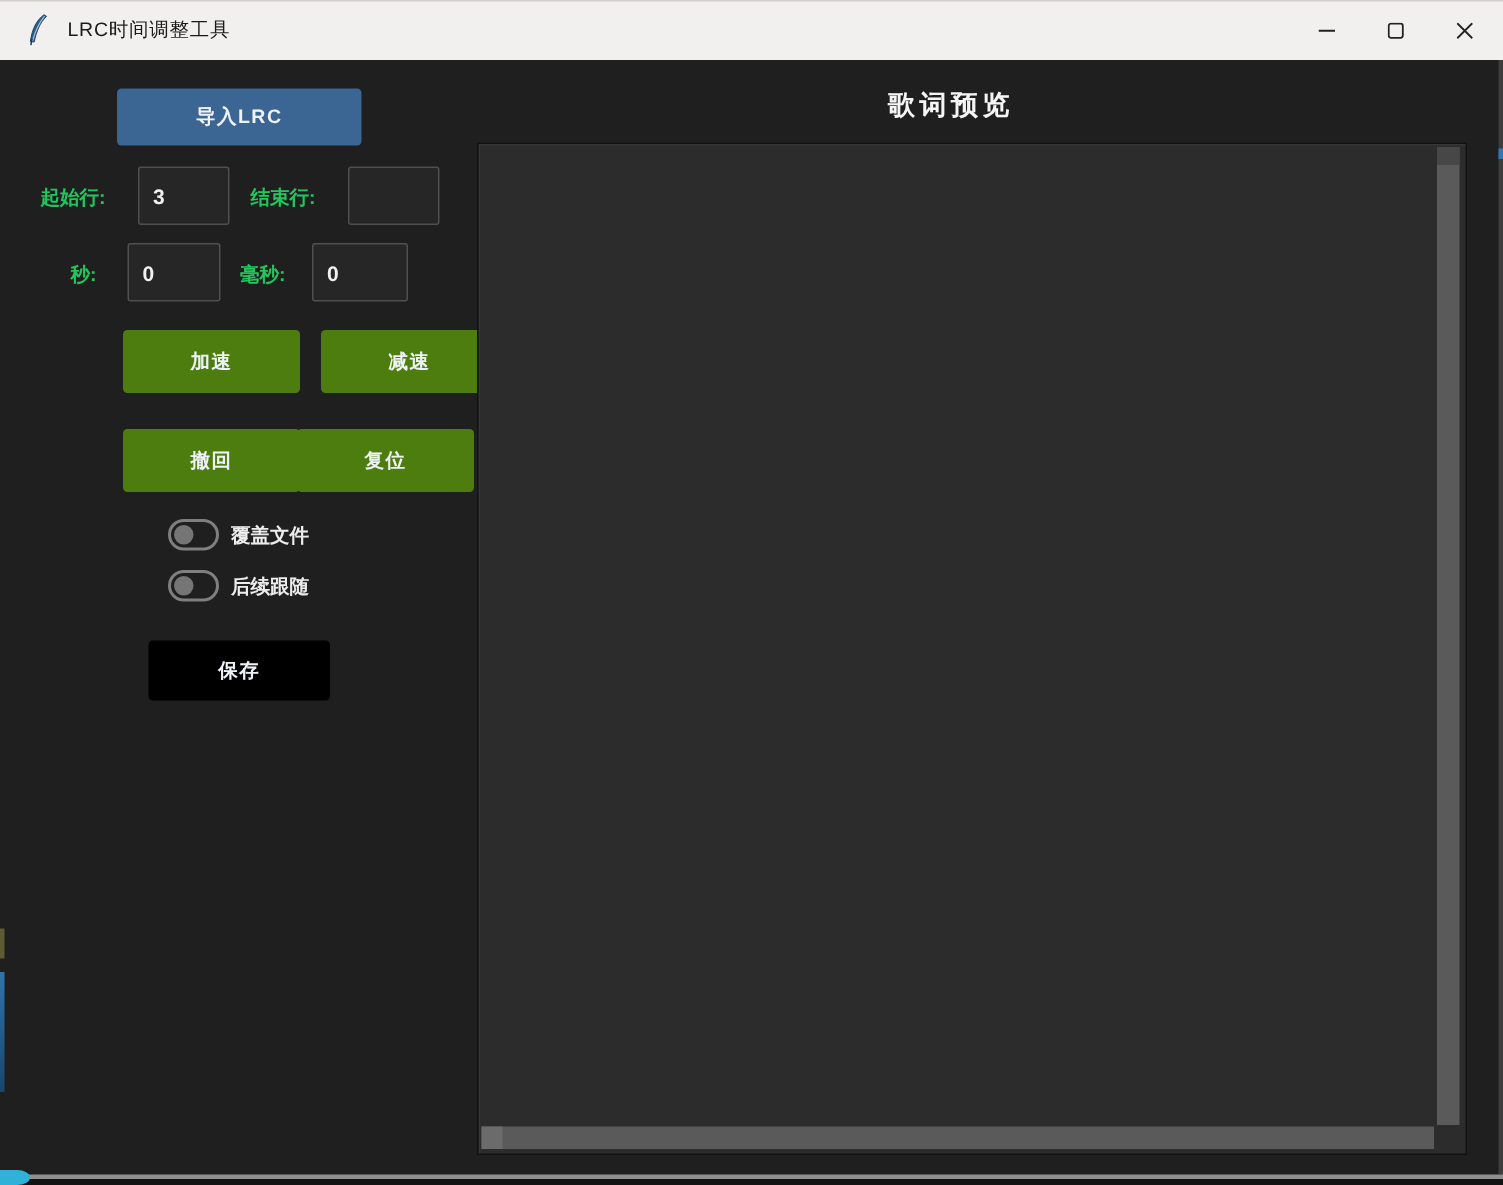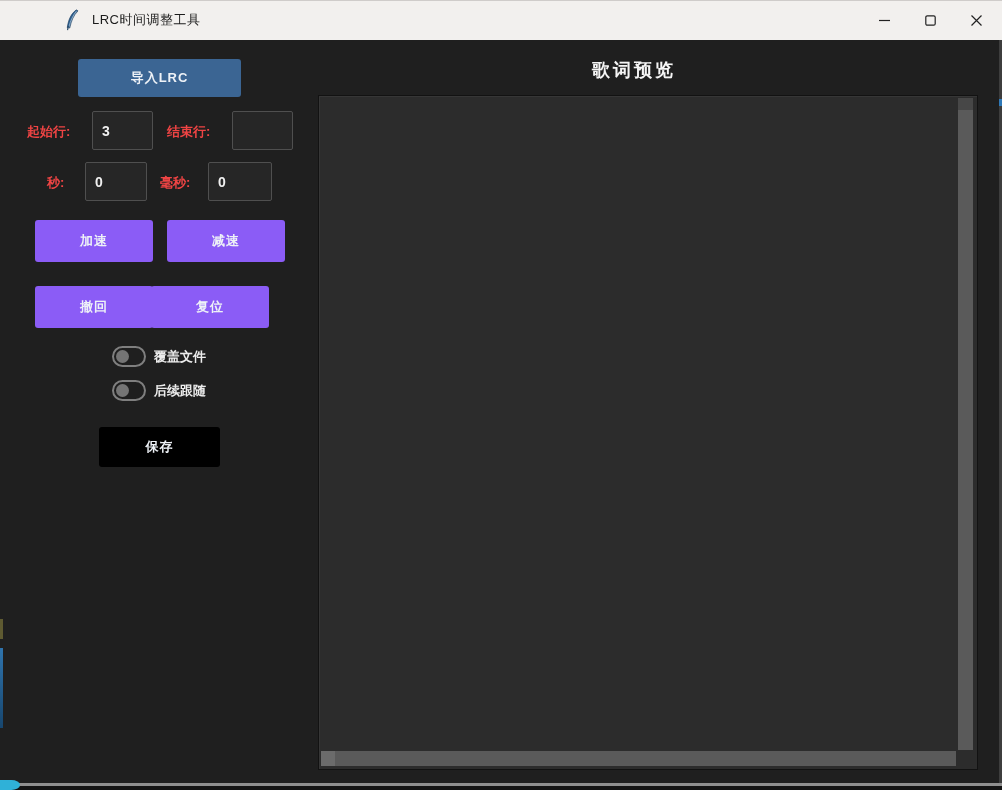--- a/index.html
+++ b/index.html
@@ -2,43 +2,43 @@
 <html><head>
 <meta charset="utf-8">
 <style>
   * { margin:0; padding:0; box-sizing:border-box; }
   html,body { width:1002px; height:790px; background:#1f1f1f; overflow:hidden;
               font-family:"Liberation Sans","DejaVu Sans",sans-serif; }
   #stage { position:relative; width:1002px; height:790px; background:#1f1f1f; }
 
   
   .titlebar { position:absolute; left:0; top:0; width:1002px; height:40px;
-              background:#f2f0ee; display:flex; align-items:center;padding-left:47px; }
+              background:#f2f0ee; display:flex; align-items:center; }
   .titlebar-topedge { position:absolute; left:0; top:0; width:1002px; height:1px; background:#cfccca; }
   .app-icon { margin-left:17px; width:17px; height:22px; display:block; }
   .win-title { margin-left:11px; font-size:13px; color:#1b1b1b; letter-spacing:0.5px; }
   .winbtns { position:absolute; right:3px; top:0; height:40px; display:flex; }
   .winbtn { width:46px; height:40px; display:flex; align-items:center; justify-content:center; cursor:default; }
   .winbtn svg { display:block; }
 
   
   .btn { position:absolute; display:flex; align-items:center; justify-content:center;
          color:#eef2f7; font-size:13px; font-weight:bold; border:none; border-radius:3px;
          letter-spacing:1px; cursor:default; }
   .btn-primary   { background:#3b6593; }
-  .btn-secondary { background:#8b5cf6; }
+  .btn-secondary { background:#4d7c0f;margin-left:47px; }
   .btn-save      { background:#000000; }
   #btn-import { left:78px; top:59px; width:163px; height:38px; font-size:13px; }
   #btn-acc    { left:35px;  top:220px; width:118px; height:42px; }
   #btn-dec    { left:167px; top:220px; width:118px; height:42px; }
   #btn-undo   { left:35px;  top:286px; width:118px; height:42px; }
   #btn-reset  { left:151px; top:286px; width:118px; height:42px; }
   #btn-save   { left:99px;  top:427px; width:121px; height:40px; }
 
-  .fld-label { position:absolute; color:#ef4444; font-size:13px; font-weight:bold; }
+  .fld-label { position:absolute; color:#22c55e; font-size:13px; font-weight:bold; }
   #lbl-start { left:27px;  top:123px; }
   #lbl-end   { left:167px; top:123px; }
   #lbl-sec   { left:47px;  top:174px; }
   #lbl-ms    { left:160px; top:174px; }
   .fld-input { position:absolute; background:#262626; border:1px solid #4f4f4f; border-radius:2px;
                color:#f0f0f0; font-size:14px; font-weight:bold; padding-left:9px; outline:none;
                font-family:"Liberation Sans","DejaVu Sans",sans-serif; }
   #inp-start { left:92px;  top:111px; width:61px; height:39px; }
   #inp-end   { left:232px; top:111px; width:61px; height:39px; }
   #inp-sec   { left:85px;  top:162px; width:62px; height:39px; }

